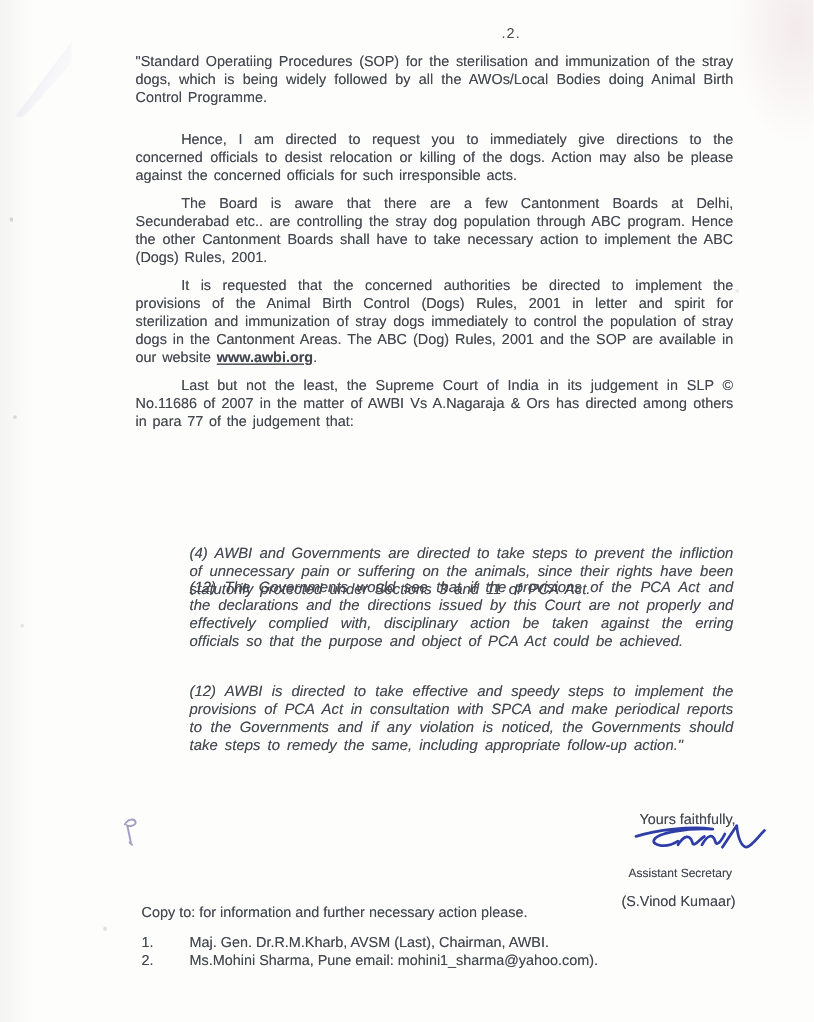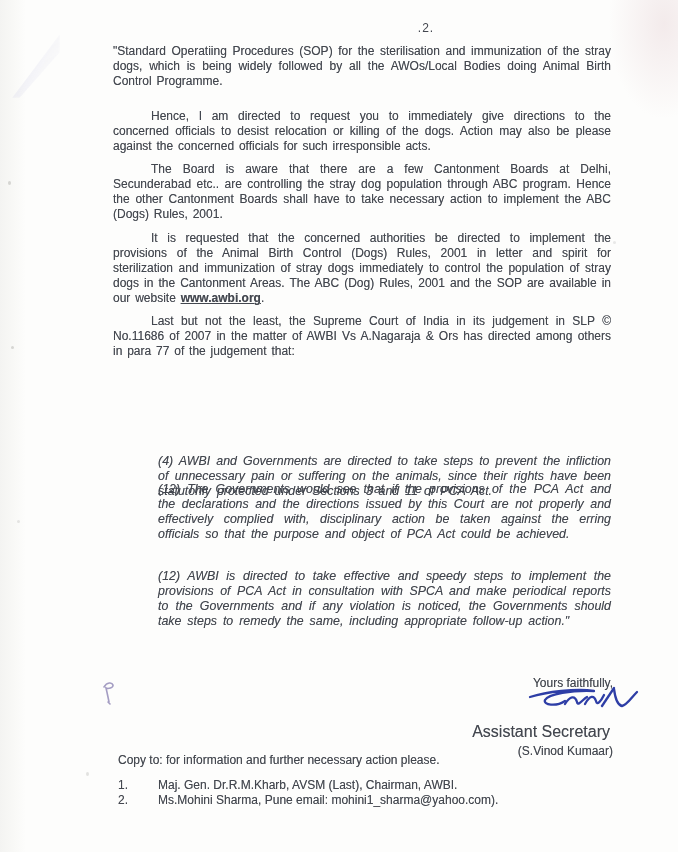--- a/index.html
+++ b/index.html
@@ -48,21 +48,21 @@
   }
   .weblink{color:inherit;text-decoration:underline;font-weight:bold;}
   .closing{position:absolute;left:113px;top:654px;width:510px;font-size:12px;
     text-shadow:0 0 .3px rgba(67,71,79,.55);}
   .valediction{position:absolute;left:470px;top:676px;width:143px;text-align:right;
     font-size:12px;text-shadow:0 0 .3px rgba(67,71,79,.55);}
   .sig-svg{position:absolute;left:528px;top:684px;}
   .sig-name{position:absolute;left:450px;top:744px;width:163px;text-align:right;
     font-size:12px;text-shadow:0 0 .3px rgba(67,71,79,.55);}
   .sig-title{position:absolute;left:450px;top:723px;width:160px;text-align:right;
-    font-size:16px;text-shadow:0 0 .3px rgba(67,71,79,.55);}
+    font-size:10px;text-shadow:0 0 .3px rgba(67,71,79,.55);}
   .hand-mark{position:absolute;left:100px;top:679px;}
   .copy-heading{position:absolute;left:118px;top:753px;width:420px;font-size:12px;
     text-shadow:0 0 .3px rgba(67,71,79,.55);}
   .copy-list{position:absolute;left:118px;top:778px;width:440px;font-size:12px;}
   .copy-row{display:flex;line-height:15.4px;text-shadow:0 0 .3px rgba(67,71,79,.55);}
   .copy-row .num{width:40px;flex:0 0 40px;}
 </style>
 </head>
 <body>
 

